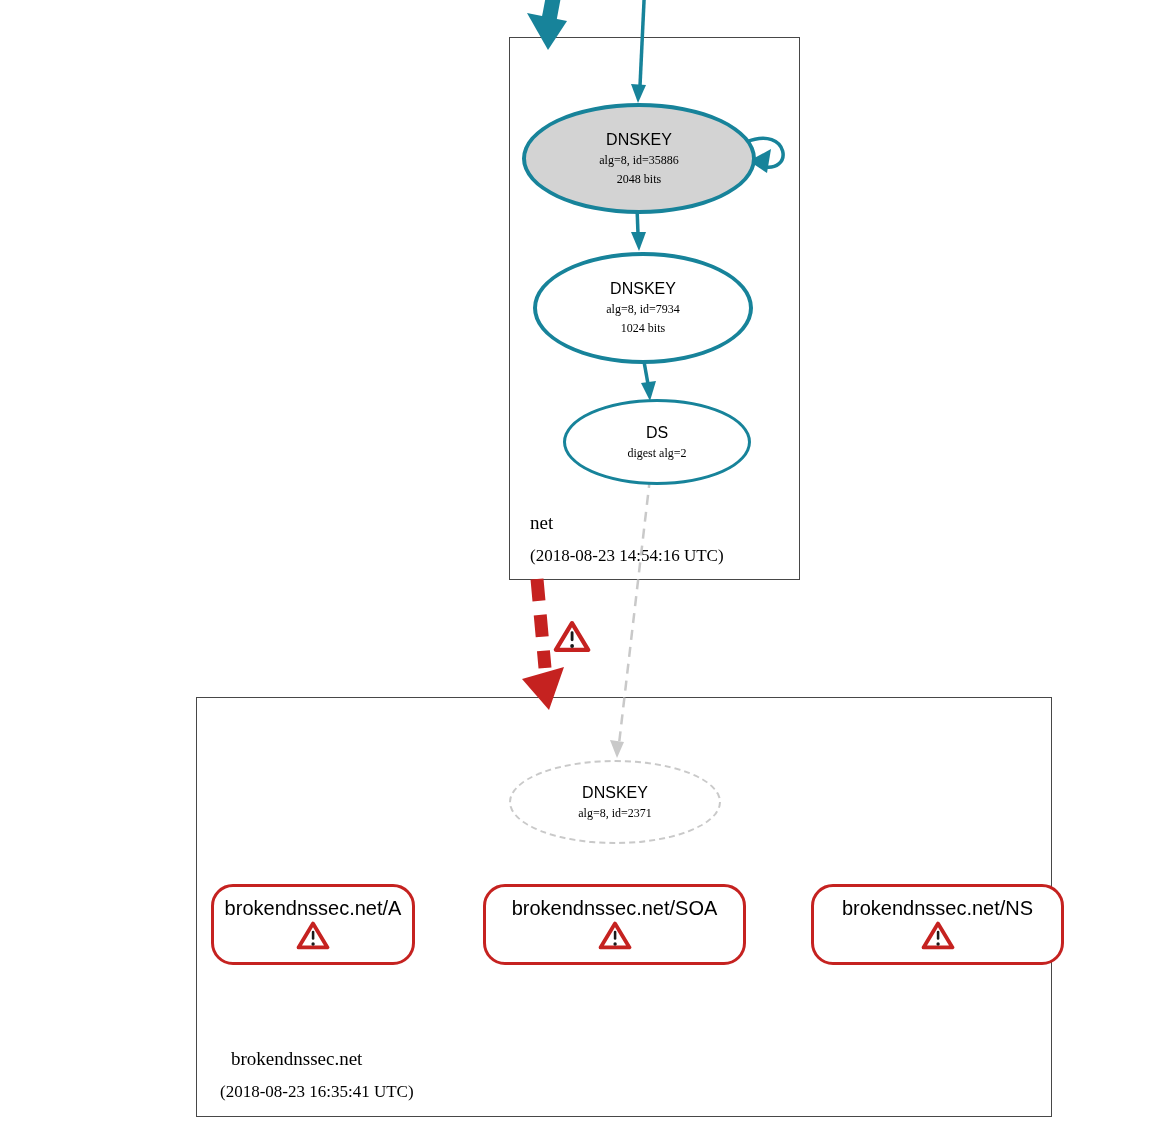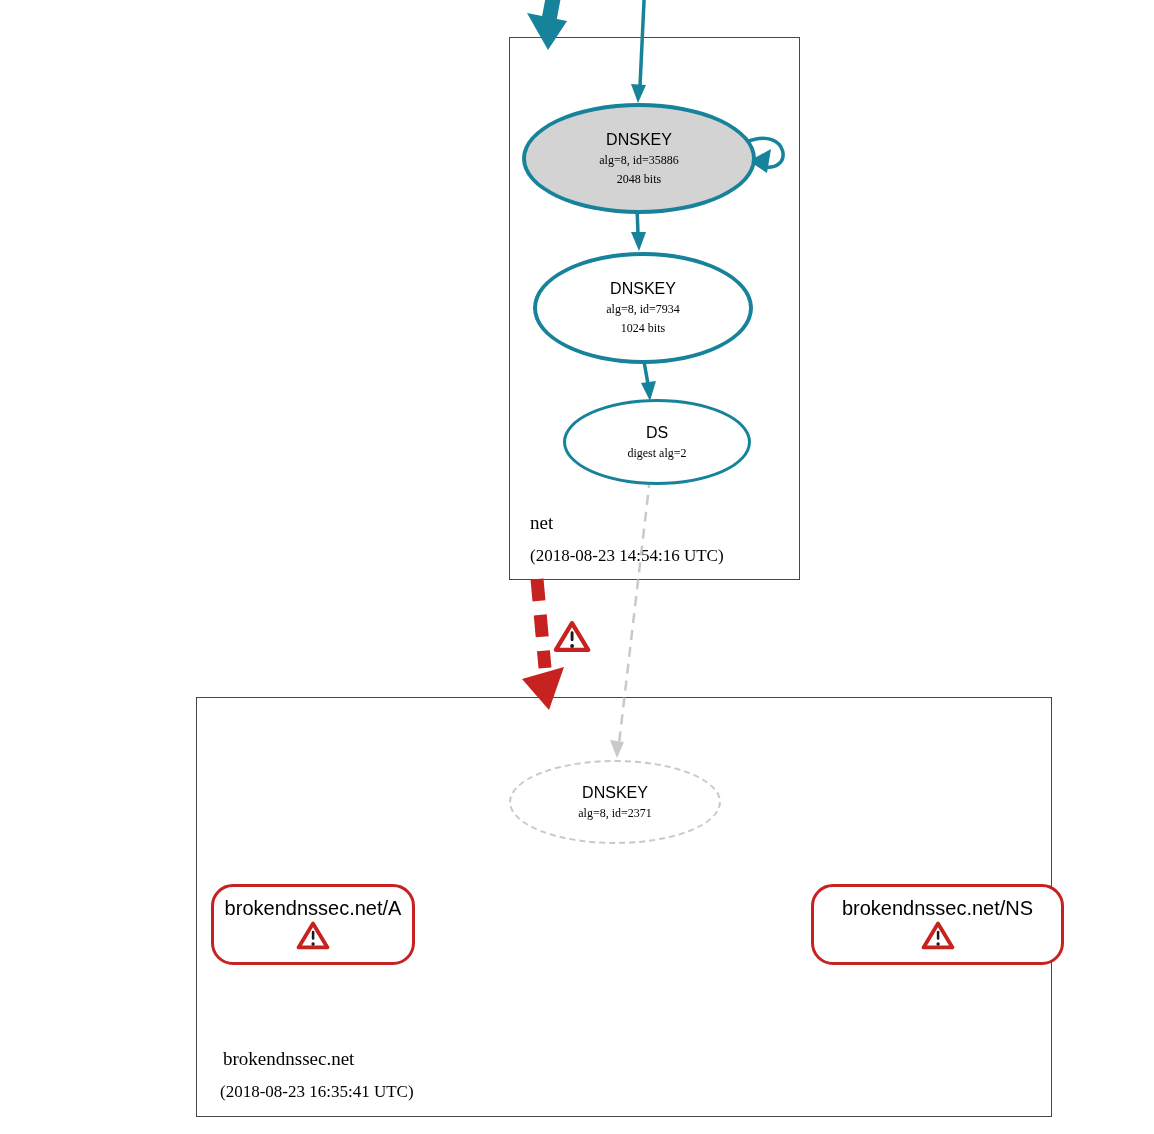--- a/index.html
+++ b/index.html
@@ -57,21 +57,21 @@
 </head>
 <body>
 
 <div id="canvas">
 
   <div class="zone-box" style="left:509px;top:37px;width:289px;height:541px;"></div>
   <div class="zone-name" style="left:530px;top:512px;">net</div>
   <div class="zone-ts" style="left:530px;top:546px;">(2018-08-23 14:54:16 UTC)</div>
 
   <div class="zone-box" style="left:196px;top:697px;width:854px;height:418px;"></div>
-  <div class="zone-name" style="left:223px;top:1048px;">brokendnssec.net</div>
+  <div class="zone-name" style="left:231px;top:1048px;">brokendnssec.net</div>
   <div class="zone-ts" style="left:220px;top:1082px;">(2018-08-23 16:35:41 UTC)</div>
 
   <svg id="edges" xmlns="http://www.w3.org/2000/svg">
 
     <g>
       <line class="stroke-teal" x1="558" y1="-28" x2="549" y2="20" stroke-width="15"></line>
       <polygon class="fill-teal" points="548,50 527,13 567,21"></polygon>
     </g>
 
     <g>
@@ -139,20 +139,30 @@
     <div class="label">brokendnssec.net/A</div>
     <span class="warn">
       <svg width="34" height="29" viewBox="0 0 40 34">
         <path d="M20 3 L37 31 L3 31 Z" fill="#ffffff" stroke="var(--red)" stroke-width="4.5" stroke-linejoin="round"></path>
         <rect x="18.6" y="11.5" width="3" height="10.5" rx="1.5" fill="#1a1a1a"></rect>
         <circle cx="20.1" cy="27" r="2" fill="#1a1a1a"></circle>
       </svg>
     </span>
   </div>
 
+  <div class="rrset rrset-soa">
+    <div class="label">brokendnssec.net/SOA</div>
+    <span class="warn">
+      <svg width="34" height="29" viewBox="0 0 40 34">
+        <path d="M20 3 L37 31 L3 31 Z" fill="#ffffff" stroke="var(--red)" stroke-width="4.5" stroke-linejoin="round"></path>
+        <rect x="18.6" y="11.5" width="3" height="10.5" rx="1.5" fill="#1a1a1a"></rect>
+        <circle cx="20.1" cy="27" r="2" fill="#1a1a1a"></circle>
+      </svg>
+    </span>
+  </div>
 
   <div class="rrset rrset-ns">
     <div class="label">brokendnssec.net/NS</div>
     <span class="warn">
       <svg width="34" height="29" viewBox="0 0 40 34">
         <path d="M20 3 L37 31 L3 31 Z" fill="#ffffff" stroke="var(--red)" stroke-width="4.5" stroke-linejoin="round"></path>
         <rect x="18.6" y="11.5" width="3" height="10.5" rx="1.5" fill="#1a1a1a"></rect>
         <circle cx="20.1" cy="27" r="2" fill="#1a1a1a"></circle>
       </svg>
     </span>

